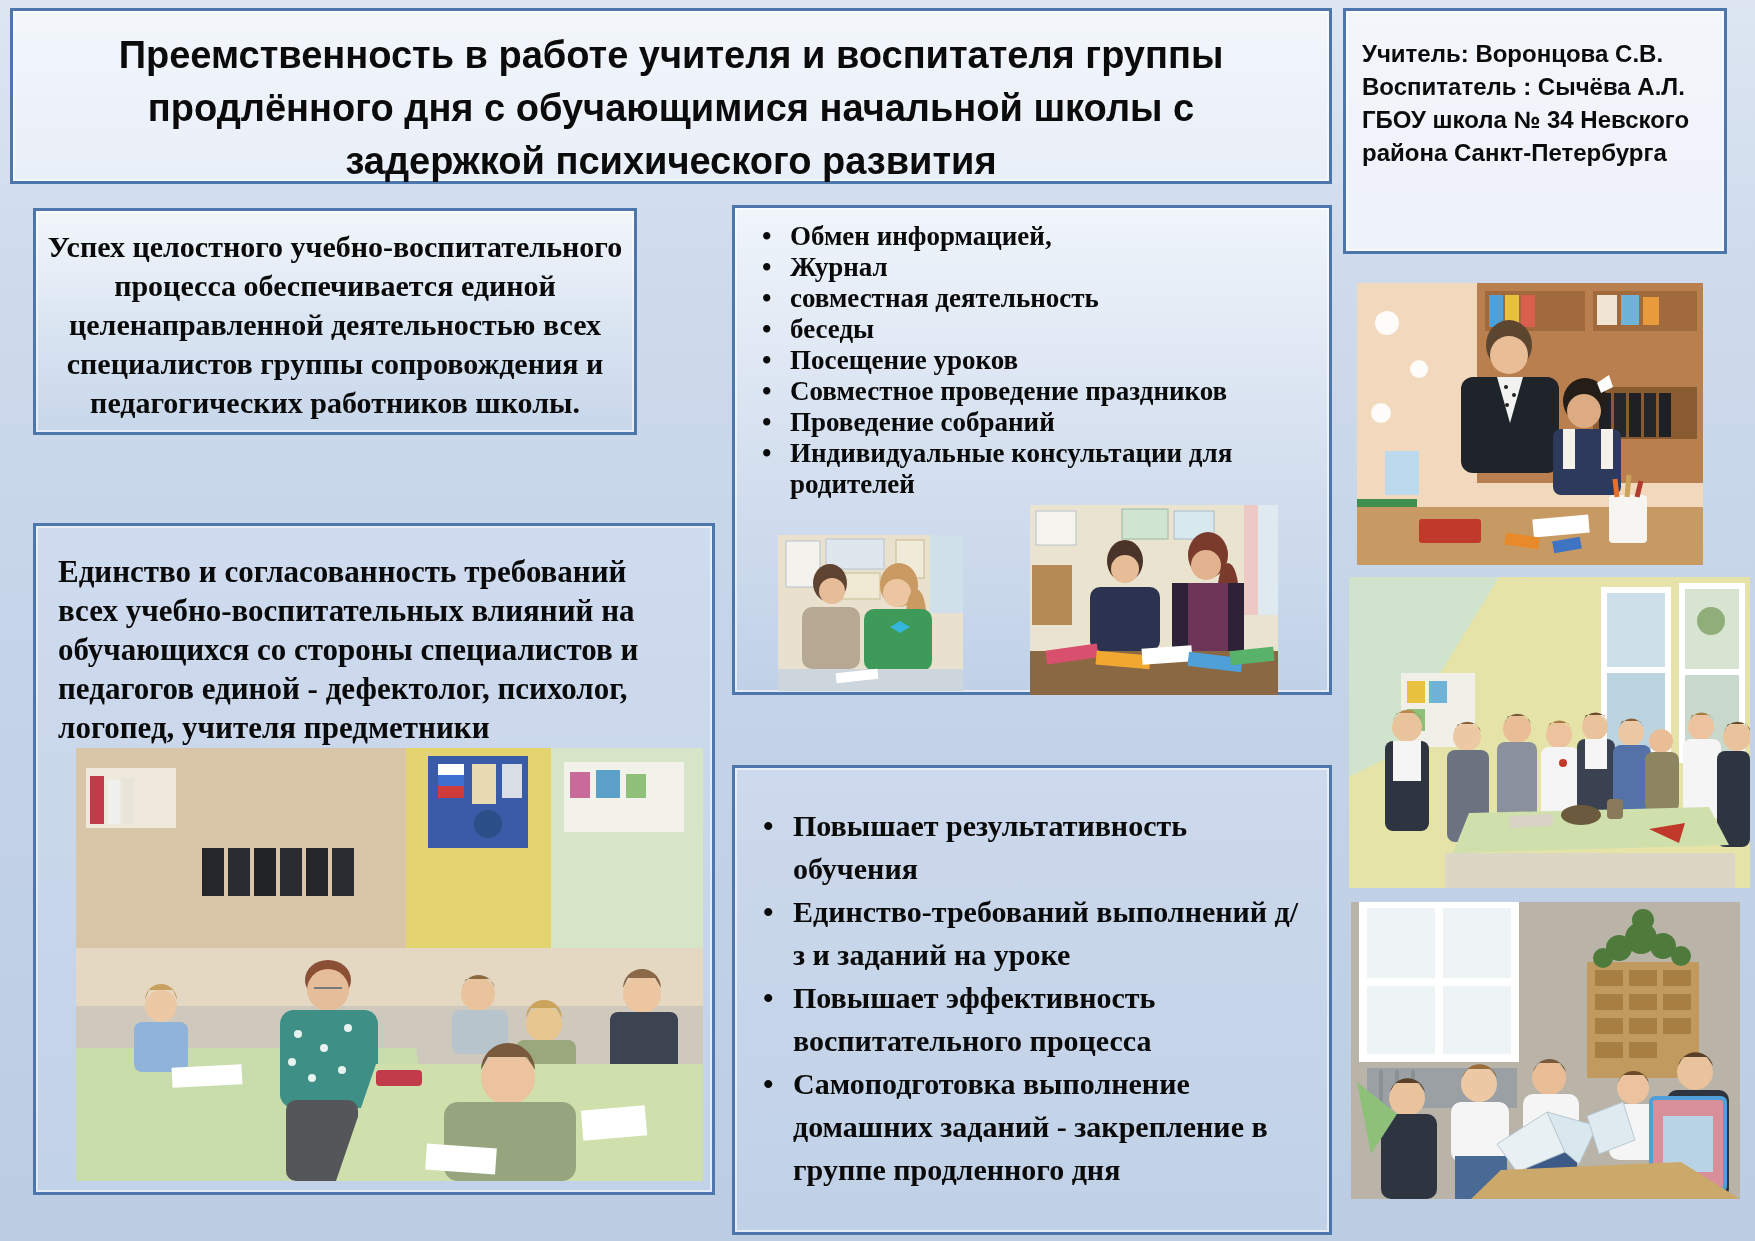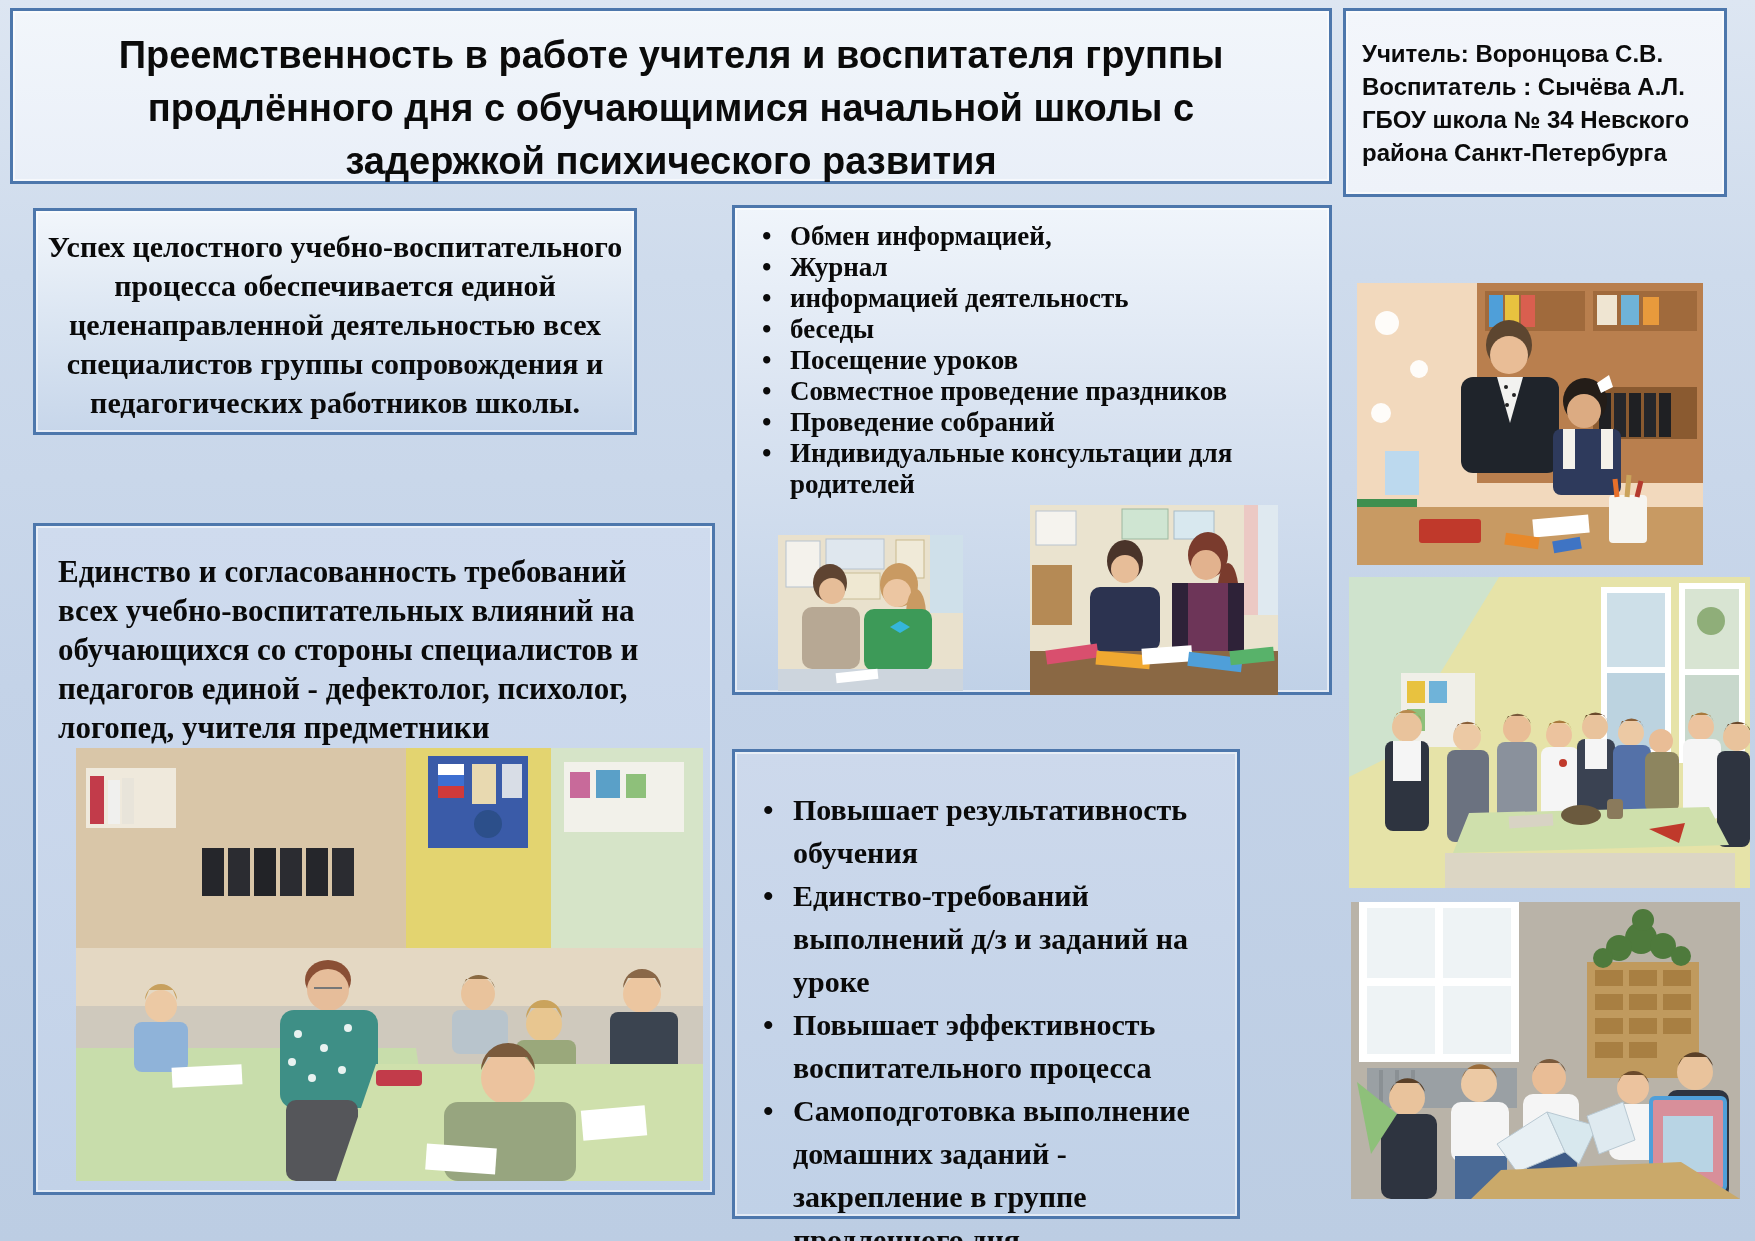--- a/index.html
+++ b/index.html
@@ -15,21 +15,21 @@
   }
   .title-box{
     left:10px; top:8px; width:1322px; height:176px;
     background:linear-gradient(180deg,#f2f6fb 0%,#e9eff8 100%);
     text-align:center; color:#0b0b0b;
     font-weight:700; font-size:38px;
     padding-top:18px;
   }
   .title-box .tline{line-height:53px; white-space:nowrap;}
   .info-box{
-    left:1343px; top:8px; width:384px; height:189px;
+    left:1343px; top:8px; width:384px; height:246px;
     background:linear-gradient(180deg,#f3f6fb 0%,#eef2f9 100%);
     color:#0b0b0b; font-weight:700; font-size:24px;
     padding:26px 10px 0 16px;
   }
   .info-box .iline{line-height:33px; white-space:nowrap;}
   .serif{font-family:"Liberation Serif","DejaVu Serif",serif; font-weight:700; color:#0a0a0a;}
   .left-box-1{
     left:33px; top:208px; width:604px; height:227px;
     background:linear-gradient(180deg,#f2f6fb 0%,#dde7f3 45%,#c7d6ea 100%);
     text-align:center; font-size:30px; padding-top:16px;
@@ -44,21 +44,21 @@
     position:relative; font-size:27px; line-height:31px; padding-left:41px;
   }
   .middle-box-1 li::before{content:"\2022"; position:absolute; left:13px; top:0;}
   .left-box-2{
     left:33px; top:523px; width:682px; height:672px;
     background:linear-gradient(180deg,#cfdbee 0%,#c2d2e8 100%);
     font-size:31px; padding:26px 0 0 22px;
   }
   .left-box-2 .sline{line-height:39px; white-space:nowrap;}
   .middle-box-2{
-    left:732px; top:749px; width:508px; height:470px;
+    left:732px; top:765px; width:600px; height:470px;
     background:linear-gradient(180deg,#cdd9ec 0%,#c0d1e7 100%);
   }
   .middle-box-2 ul{margin:0; padding:36px 24px 0 16px; list-style:none;}
   .middle-box-2 li{
     position:relative; font-size:30px; line-height:43px; padding-left:42px;
   }
   .middle-box-2 li::before{content:"\2022"; position:absolute; left:12px; top:0;}
   .photo{position:absolute; overflow:hidden; background:#ddd;}
   .photo svg{display:block; width:100%; height:100%;}
 </style>
@@ -85,21 +85,21 @@
     <div class="sline">процесса обеспечивается единой</div>
     <div class="sline">целенаправленной деятельностью всех</div>
     <div class="sline">специалистов группы сопровождения   и</div>
     <div class="sline">педагогических работников школы.</div>
   </div>
 
   <div class="box middle-box-1">
     <ul class="serif">
       <li>Обмен информацией,</li>
       <li>Журнал</li>
-      <li>информацией деятельность</li>
+      <li>совместная деятельность</li>
       <li>беседы</li>
       <li>Посещение уроков</li>
       <li>Совместное проведение праздников</li>
       <li>Проведение собраний</li>
       <li>Индивидуальные консультации для родителей</li>
     </ul>
 
     <div class="photo" style="left:43px; top:327px; width:185px; height:156px;" title="Беседа двух педагогов за столом">
       <svg viewBox="0 0 185 156" preserveAspectRatio="none">
         <rect width="185" height="156" fill="#e9e1cd"></rect>

